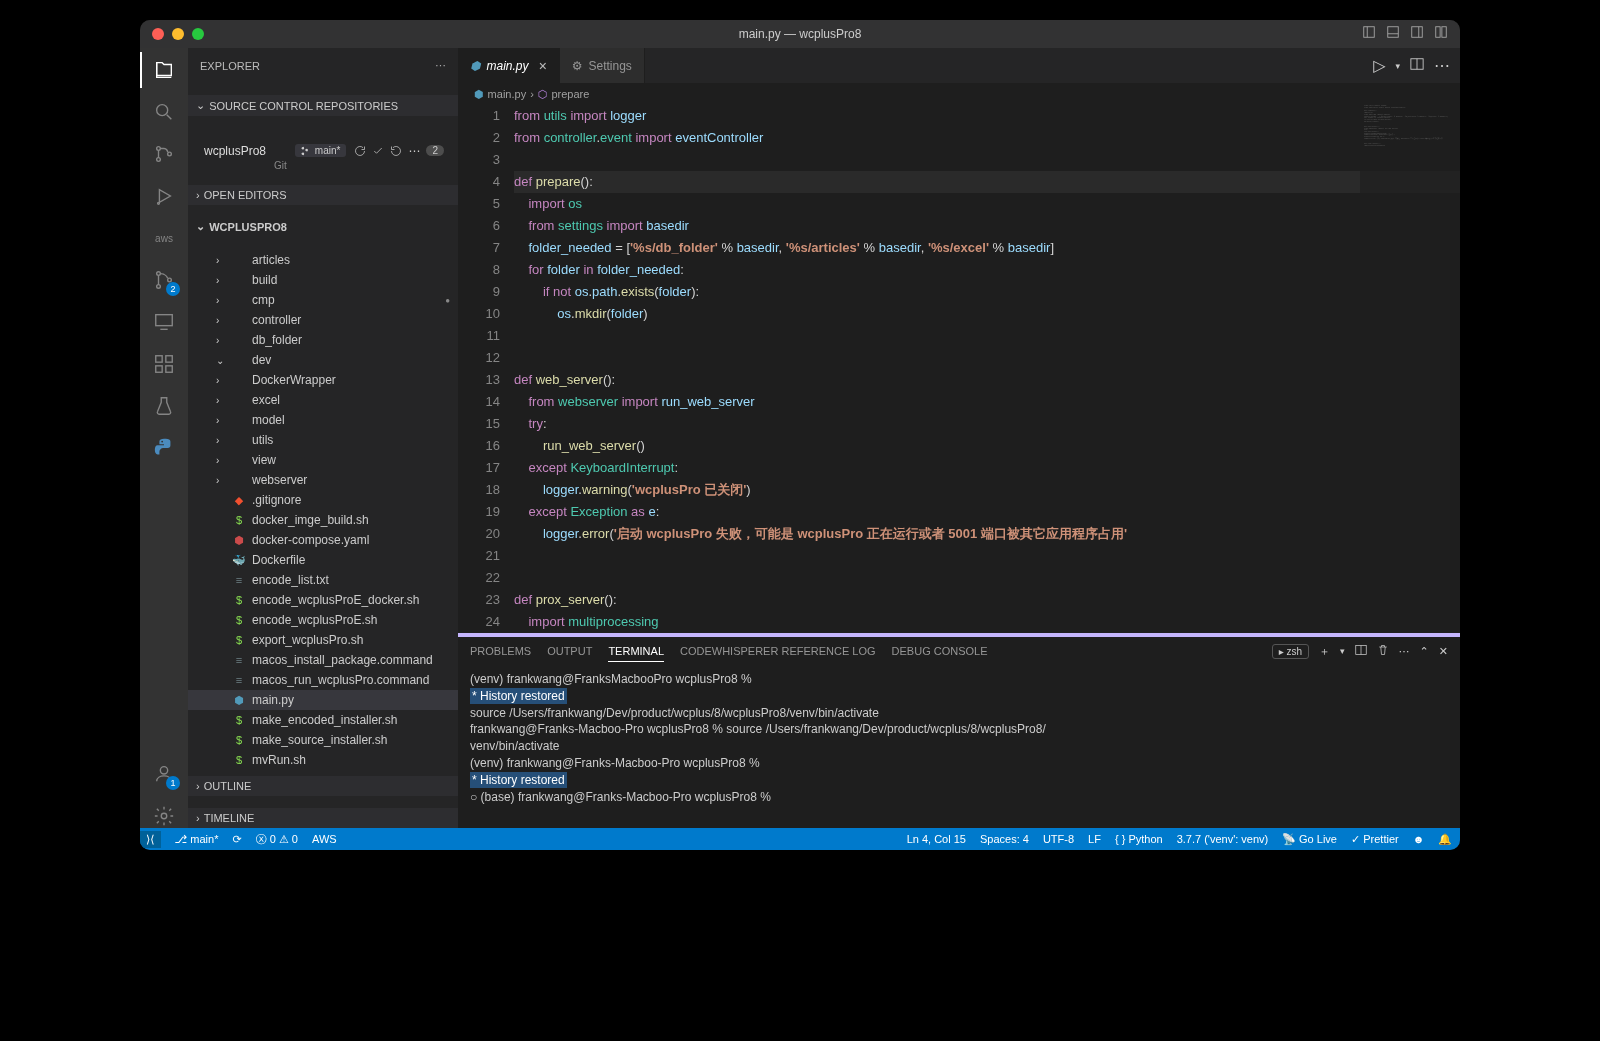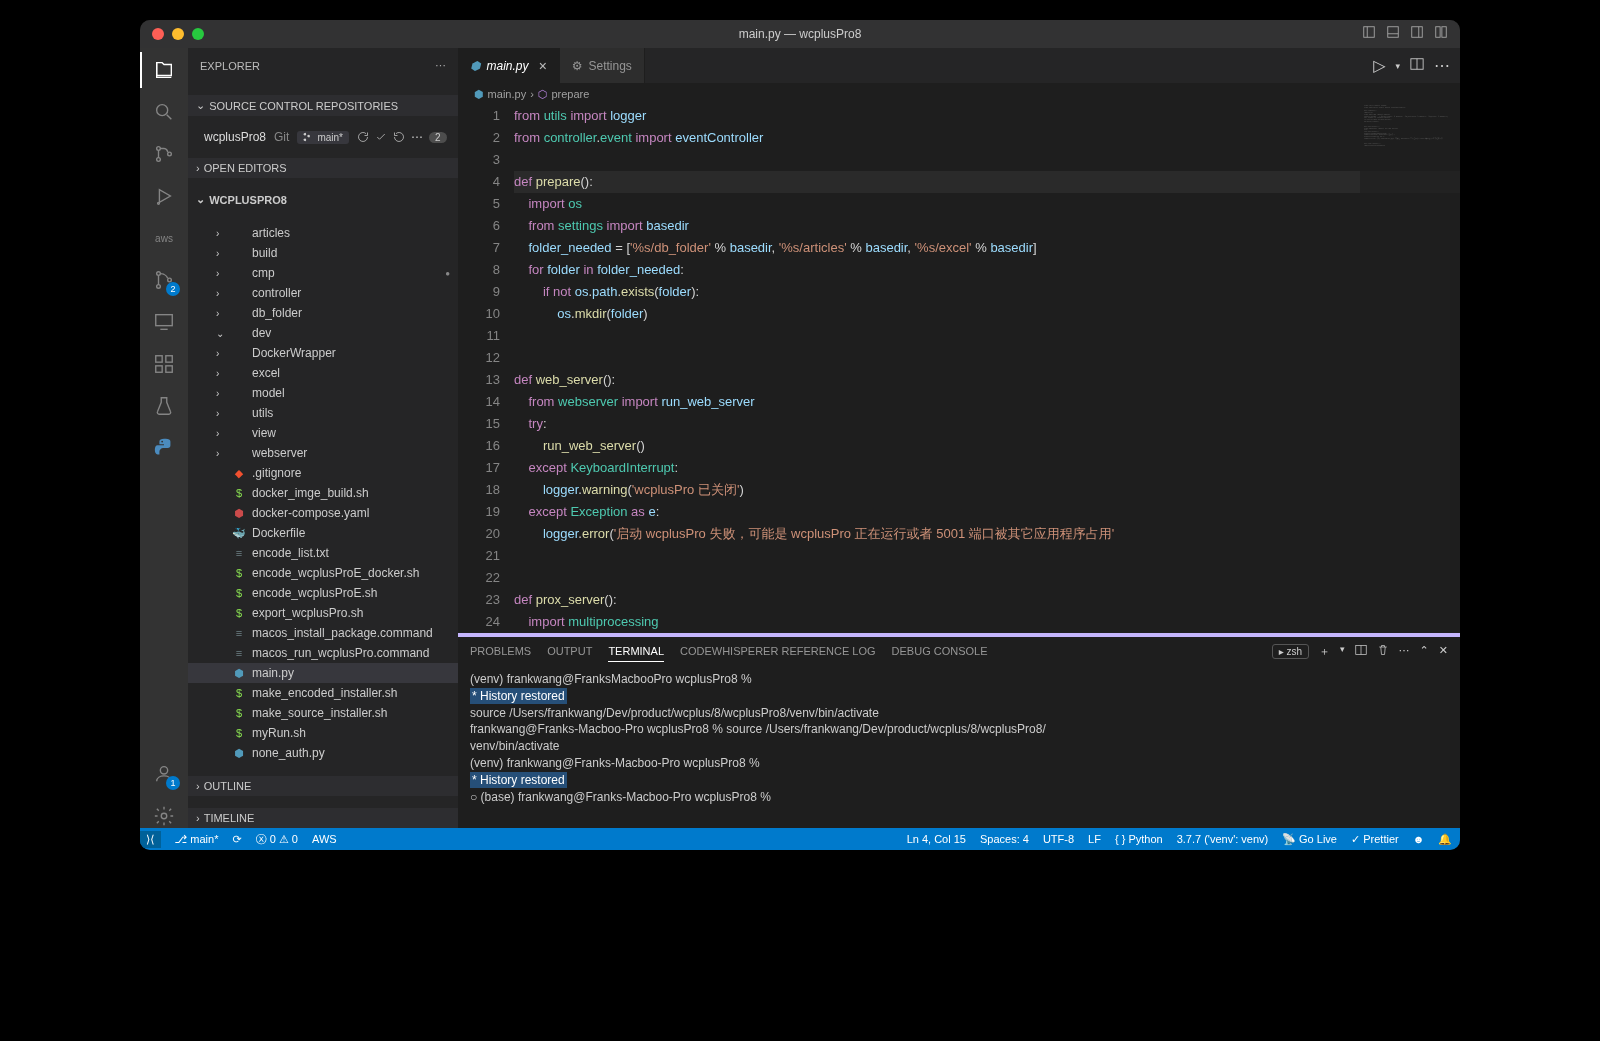--- a/index.html
+++ b/index.html
@@ -18,21 +18,21 @@
 .activity-bar .icon.active { color: #fff; }
 .activity-bar .icon.active::before { content: ''; position: absolute; left: -12px; top: -6px; bottom: -6px; width: 2px; background: #fff; }
 .badge { position: absolute; right: -4px; bottom: -4px; background: #007acc; color: #fff; font-size: 9px; border-radius: 8px; min-width: 14px; height: 14px; display: flex; align-items: center; justify-content: center; }
 .activity-bar .spacer { flex: 1; }
 .sidebar { width: 270px; background: #252526; display: flex; flex-direction: column; color: #ccc; font-size: 12px; gap: 12px; }
 .sidebar-header { height: 35px; display: flex; align-items: center; padding: 0 12px; font-size: 11px; color: #bbb; }
 .sidebar-header .actions { margin-left: auto; color: #aaa; }
 .section-head { font-size: 11px; color: #ccc; padding: 4px 8px; display: flex; align-items: center; gap: 4px; background: #2d2d30; cursor: pointer; }
 .scm-row { display: flex; align-items: center; gap: 8px; padding: 2px 16px; font-size: 12px; }
 .scm-row .repo-name { color: #ddd; }
-.scm-row .git-label { color: #888; font-size: 12px; }
+.scm-row .git-label { color: #888; font-size: 10px; margin-top: 30px; }
 .branch-tag { background: #37373d; border-radius: 3px; padding: 1px 6px; font-size: 10px; display: flex; align-items: center; gap: 4px; }
 .scm-actions { display: flex; gap: 6px; margin-left: auto; align-items: center; }
 .scm-actions svg { width: 12px; height: 12px; color: #ccc; }
 .count-badge { background: #4d4d4d; border-radius: 8px; padding: 0 6px; font-size: 10px; }
 .file-tree { flex: 1; overflow: auto; padding: 2px 0; }
 .tree-section { font-size: 11px; font-weight: bold; color: #ccc; padding: 3px 8px; display: flex; align-items: center; gap: 4px; }
 .tree-item { display: flex; align-items: center; gap: 6px; padding: 1px 0 1px 20px; font-size: 12px; cursor: pointer; height:20px; }
 .tree-item.indent1 { padding-left: 28px; }
 .tree-item.active { background: #37373d; }
 .file-icon { width: 14px; text-align: center; font-size: 11px; }
@@ -47,31 +47,31 @@
 .breadcrumb { height: 22px; display: flex; align-items: center; padding: 0 16px; font-size: 11px; color: #a0a0a0; gap: 4px; }
 .editor { flex: 1; display: flex; overflow: hidden; background: #1e1e1e; font-family: "SF Mono", Menlo, Consolas, monospace; font-size: 13px; position: relative; }
 .gutter { width: 56px; text-align: right; padding-right: 14px; color: #858585; user-select: none; }
 .gutter .ln { height: 22px; line-height: 22px; }
 .code { flex: 1; overflow: hidden; }
 .code .line { height: 22px; line-height: 22px; white-space: pre; color: #d4d4d4; }
 .line.current { background: #2a2a2a; }
 .k { color: #c586c0; }
 .fn { color: #dcdcaa; } 
 .cls { color: #4ec9b0; } 
-.str { color: #ce9178; } 
+.str { color: #ce9178; font-weight: bold; } 
 .var { color: #9cdcfe; } 
 .mod { color: #4ec9b0; }
 .op { color: #d4d4d4; }
 .minimap { position: absolute; right: 0; top: 0; bottom: 0; width: 100px; background: #1e1e1e; opacity: 0.6; }
 .minimap-content { transform: scale(0.12); transform-origin: top right; width: 800px; position: absolute; right: 0; font-family: monospace; color:#888; line-height: 1.1; }
 .panel { height: 195px; background: #1e1e1e; border-top: 4px solid #c4b5fd; display: flex; flex-direction: column; }
 .panel-tabs { height: 28px; display: flex; align-items: center; padding: 0 12px; gap: 16px; font-size: 11px; color: #969696; }
 .panel-tabs .ptab { cursor: pointer; padding: 4px 0; }
 .panel-tabs .ptab.active { color: #fff; border-bottom: 1px solid #fff; }
-.panel-tab-actions { margin-left: auto; display: flex; align-items: flex-start; gap: 10px; color: #ccc; }
+.panel-tab-actions { margin-left: auto; display: flex; align-items: center; gap: 10px; color: #ccc; }
 .terminal { flex: 1; padding: 6px 12px; font-family: "SF Mono", Menlo, monospace; font-size: 12px; color: #ccc; overflow: auto; line-height: 1.4; }
 .terminal .hist { background: #264f78; color: #fff; padding: 1px 2px; }
 .statusbar { height: 22px; background: #007acc; display: flex; align-items: center; padding: 0 8px; font-size: 11px; color: #fff; gap: 14px; }
 .statusbar .right { margin-left: auto; display: flex; gap: 14px; }
 .py-icon { color: #519aba; }
 </style>
 </head>
 <body>
 
 <div class="window">

